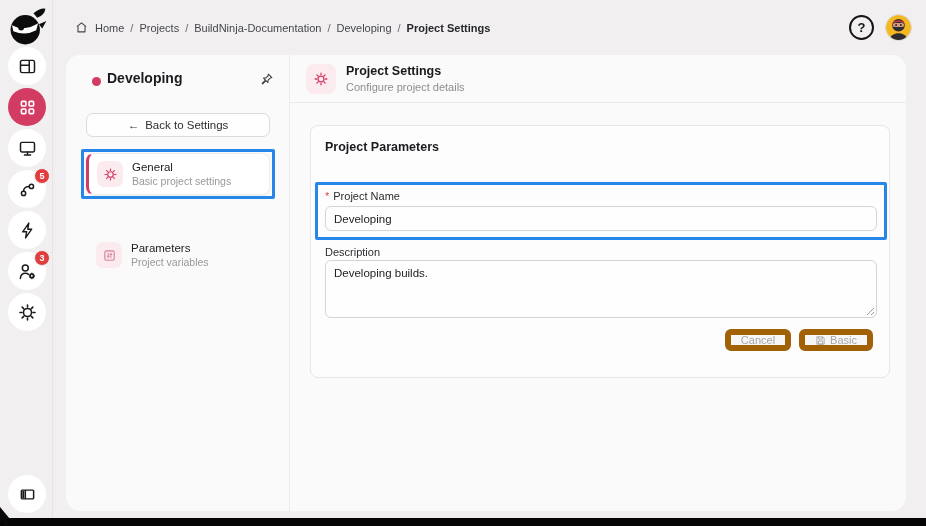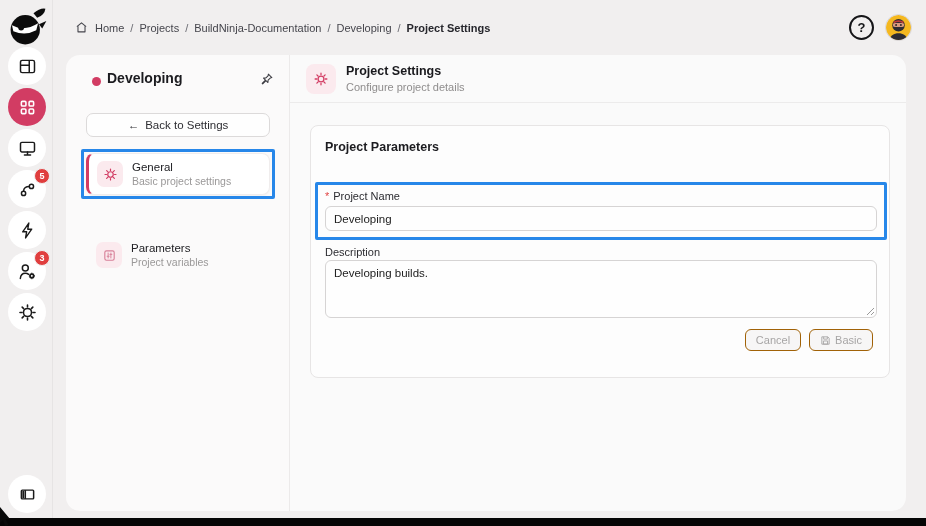--- a/index.html
+++ b/index.html
@@ -80,21 +80,21 @@
   .text-input{ position:absolute; left:14px; top:80px; width:552px; height:25px;
                border:1px solid #d6d4d4; border-radius:6px; background:#fefefe;
                font-size:11.5px; color:#222; padding:0 8px;
                font-family:"Liberation Sans", sans-serif; }
   .textarea{ position:absolute; left:14px; top:134px; width:552px; height:58px;
              border:1px solid #d6d4d4; border-radius:6px; background:#fefefe;
              font-size:11.5px; color:#222; padding:6px 8px; resize:none;
              font-family:"Liberation Sans", sans-serif; }
   .resize-grip{ position:absolute; left:554px; top:180px; width:10px; height:10px; pointer-events:none; }
   .actions{ position:absolute; right:16px; top:203px; display:flex; gap:8px; }
-  .btn{ height:22px; border-radius:6px; background:#f7f6f6; border:1px solid #a16207;
+  .btn{ height:22px; border-radius:6px; background:#f7f6f6; border:6px solid #a16207;
         color:#a7a5a5; font-size:11px; display:flex; align-items:center; gap:4px;
         padding:0 10px; font-family:"Liberation Sans", sans-serif; }
   
   .annot{ position:absolute; border:3px solid #2787e9; background:transparent;
           pointer-events:none; z-index:6; }
   .annot-general{ left:15px; top:94px; width:194px; height:50px; border-radius:2px; }
   .annot-name{ left:4px; top:56px; width:572px; height:58px; border-radius:2px; }
   
   .bottom-edge{ position:absolute; left:0; bottom:0; width:926px; height:8px; background:#050505; z-index:8; }
   .cursor{ position:absolute; left:0px; top:507px; z-index:9; }

